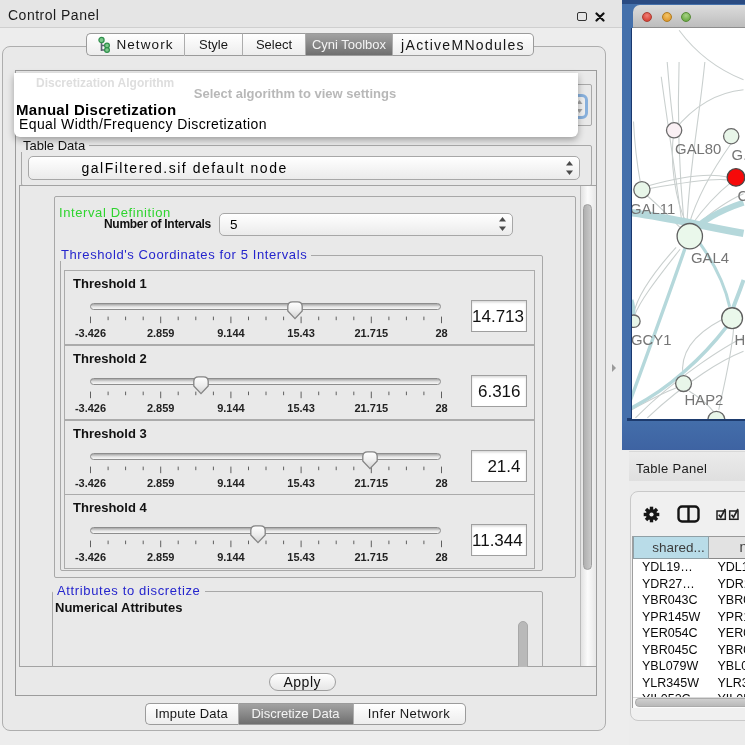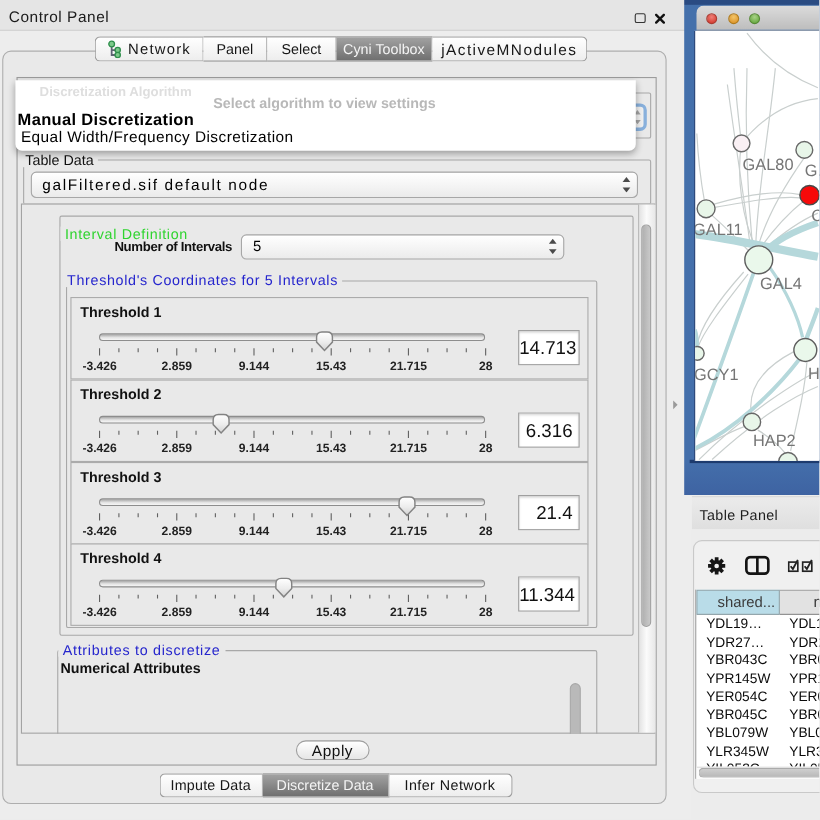--- a/index.html
+++ b/index.html
@@ -78,38 +78,38 @@
 <div class="seg" style="left:86px;top:33px;">
  <div class="s first" style="width:99px;">
       <svg width="15" height="17" viewBox="0 0 15 17" style="margin-right:4px;">
    <path d="M4.5,6 L4.5,15 M4.5,9.5 L9,9.5 M4.5,14 L9,14" stroke="#5c6272" stroke-width="1.6" fill="none"></path>
    <circle cx="4.5" cy="4" r="2.6" fill="#7cc98a" stroke="#2e8e4b" stroke-width="1.2"></circle>
    <circle cx="10" cy="9.5" r="2.4" fill="#7cc98a" stroke="#2e8e4b" stroke-width="1.2"></circle>
    <circle cx="10" cy="14" r="2.4" fill="#7cc98a" stroke="#2e8e4b" stroke-width="1.2"></circle>
   </svg>
       <span style="letter-spacing:1.1px;font-size:13.5px;">Network</span>
     </div>
- <div class="s" style="width:58px;">Panel</div>
+ <div class="s" style="width:58px;">Style</div>
  <div class="s" style="width:63px;">Select</div>
  <div class="s sel" style="width:87px;">Cyni Toolbox</div>
  <div class="s last" style="width:141px;letter-spacing:1.3px;font-size:14px;">jActiveMNodules</div>
 </div>
 
 <div class="grp" style="left:21px;top:84px;width:571px;height:42px;"></div>
 <div class="abs" style="left:571px;top:94px;width:17px;height:25px;border:3px solid #88b0dc;border-radius:6px;background:#f0f0f0;">
  <svg width="9" height="13" viewBox="0 0 9 13" style="position:absolute;left:1px;top:3px;opacity:0.55;">
   <path d="M4.5,0 L7.5,4 L1.5,4 Z" fill="#666"></path>
       <path d="M4.5,13 L7.5,9 L1.5,9 Z" fill="#666"></path>
     </svg>
   </div>
 
 <div class="grp" style="left:21px;top:145px;width:571px;height:41px;"></div>
 <div class="gtitle" style="left:19px;top:139px;color:#111;">Table Data</div>
 <div class="combo" style="left:27.5px;top:155.5px;width:552px;height:24px;">
- <span class="ct" style="font-size:14px;letter-spacing:1.5px;">galFiltered.sif default node</span>
+ <span class="ct" style="font-size:14px;letter-spacing:1.5px;margin-left:43px;">galFiltered.sif default node</span>
  <svg width="9" height="14" viewBox="0 0 9 14">
       <path d="M4.5,0 L8,4.5 L1,4.5 Z" fill="#4a4a4a"></path>
   <path d="M4.5,14 L8,9.5 L1,9.5 Z" fill="#4a4a4a"></path>
     </svg>
 </div>
 
 <div class="abs" style="left:19px;top:185px;width:577px;height:482px;border:1px solid #a3a3a3;background:#e9e9e9;overflow:hidden;">
 </div>
 
 <div class="grp" style="left:53.5px;top:196px;width:522px;height:382px;"></div>

